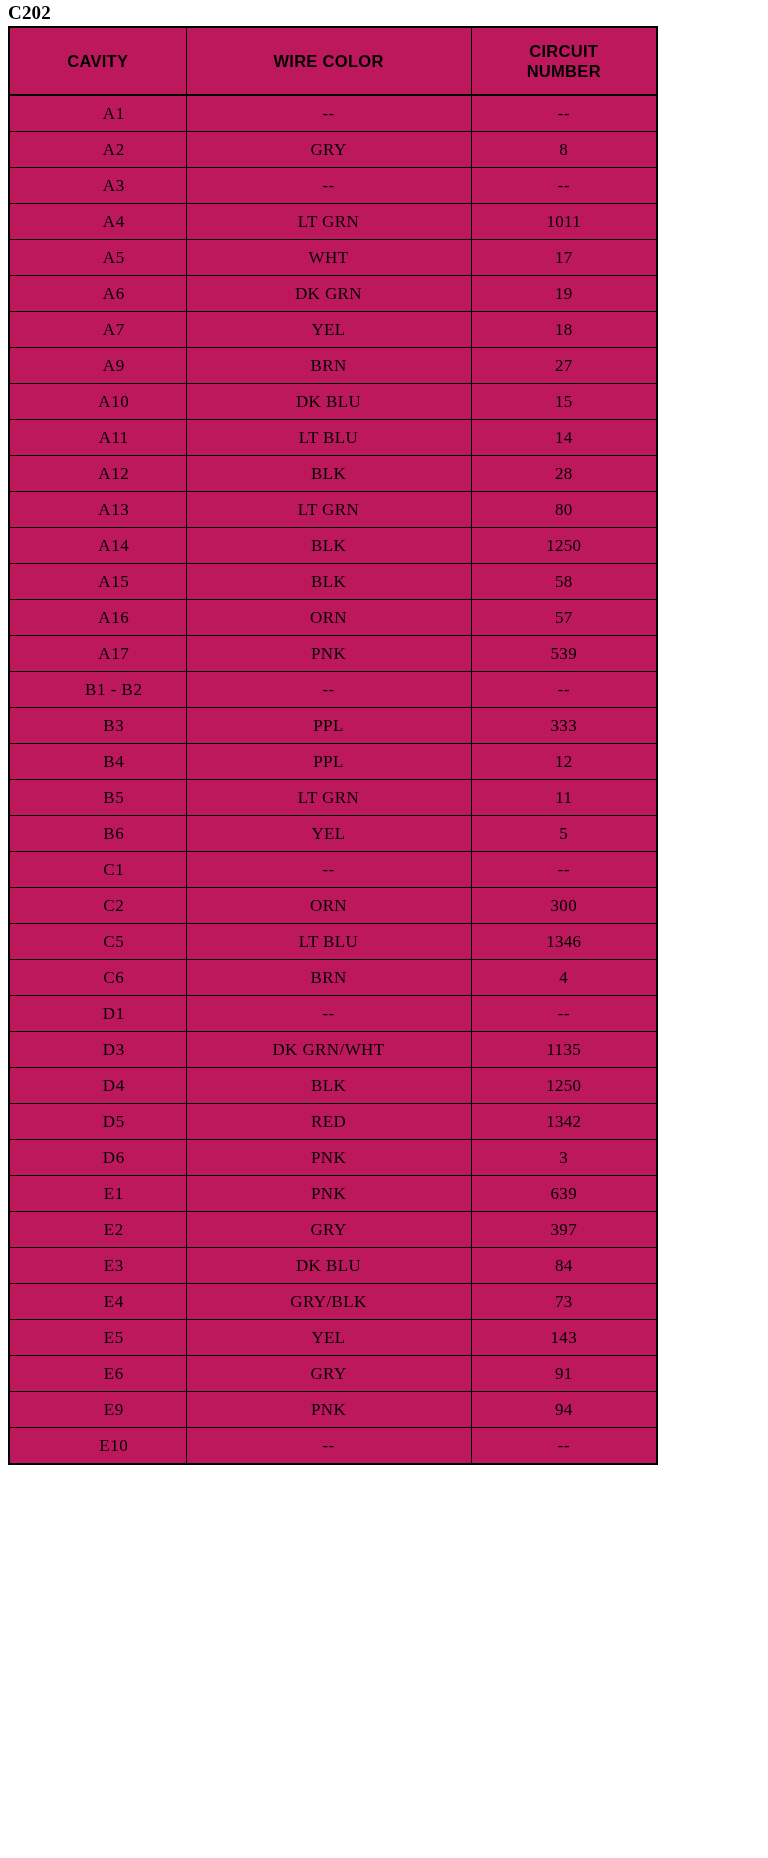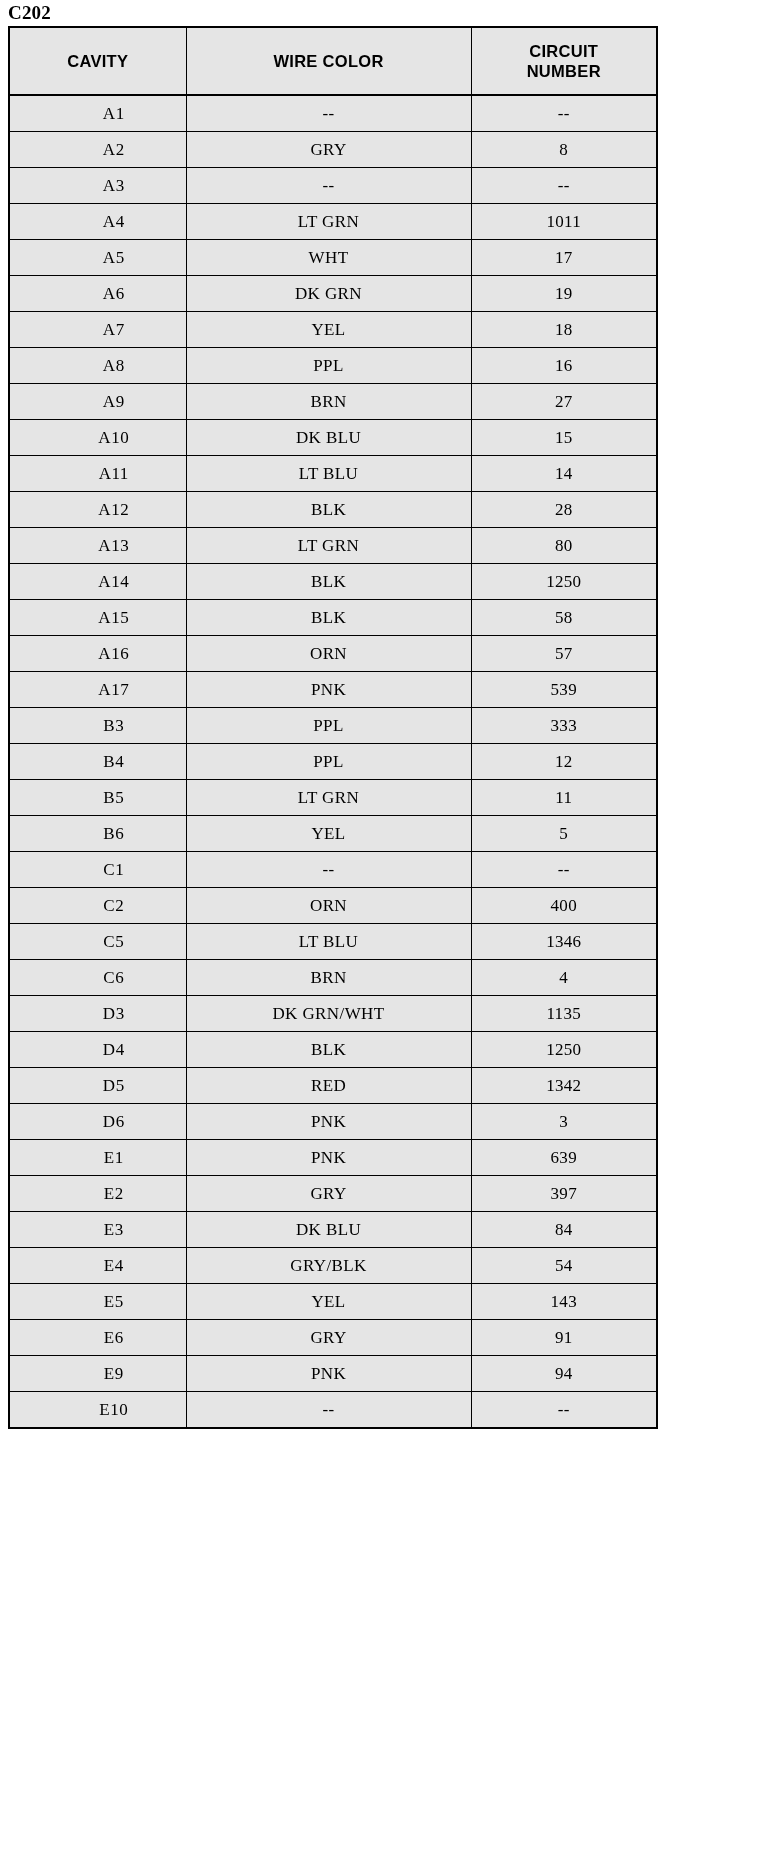--- a/index.html
+++ b/index.html
@@ -34,21 +34,21 @@
   .table-wrap {
     position: absolute;
     left: 8px;
     top: 26px;
     width: 648px;
   }
   table.conn {
     border-collapse: collapse;
     width: 648px;
     table-layout: fixed;
-    background: #e5e5e5;
+    background: #be185d;
   }
   table.conn col.c-cavity { width: 177px; }
   table.conn col.c-color  { width: 285px; }
   table.conn col.c-circuit{ width: 186px; }
 
   table.conn th, table.conn td {
     border: 1px solid #000000;
     text-align: center;
     vertical-align: middle;
     font-size: 17px;
@@ -131,25 +131,20 @@
             <td class="cavity">A6</td>
             <td class="color">DK GRN</td>
             <td class="circuit">19</td>
           </tr>
           <tr>
             <td class="cavity">A7</td>
             <td class="color">YEL</td>
             <td class="circuit">18</td>
           </tr>
           <tr>
-            <td class="cavity">A8</td>
-            <td class="color">PPL</td>
-            <td class="circuit">16</td>
-          </tr>
-          <tr>
             <td class="cavity">A9</td>
             <td class="color">BRN</td>
             <td class="circuit">27</td>
           </tr>
           <tr>
             <td class="cavity">A10</td>
             <td class="color">DK BLU</td>
             <td class="circuit">15</td>
           </tr>
           <tr>
@@ -181,20 +176,25 @@
             <td class="cavity">A16</td>
             <td class="color">ORN</td>
             <td class="circuit">57</td>
           </tr>
           <tr>
             <td class="cavity">A17</td>
             <td class="color">PNK</td>
             <td class="circuit">539</td>
           </tr>
           <tr>
+            <td class="cavity">B1 - B2</td>
+            <td class="color">--</td>
+            <td class="circuit">--</td>
+          </tr>
+          <tr>
             <td class="cavity">B3</td>
             <td class="color">PPL</td>
             <td class="circuit">333</td>
           </tr>
           <tr>
             <td class="cavity">B4</td>
             <td class="color">PPL</td>
             <td class="circuit">12</td>
           </tr>
           <tr>
@@ -208,33 +208,38 @@
             <td class="circuit">5</td>
           </tr>
           <tr>
             <td class="cavity">C1</td>
             <td class="color">--</td>
             <td class="circuit">--</td>
           </tr>
           <tr>
             <td class="cavity">C2</td>
             <td class="color">ORN</td>
-            <td class="circuit">400</td>
+            <td class="circuit">300</td>
           </tr>
           <tr>
             <td class="cavity">C5</td>
             <td class="color">LT BLU</td>
             <td class="circuit">1346</td>
           </tr>
           <tr>
             <td class="cavity">C6</td>
             <td class="color">BRN</td>
             <td class="circuit">4</td>
           </tr>
           <tr>
+            <td class="cavity">D1</td>
+            <td class="color">--</td>
+            <td class="circuit">--</td>
+          </tr>
+          <tr>
             <td class="cavity">D3</td>
             <td class="color">DK GRN/WHT</td>
             <td class="circuit">1135</td>
           </tr>
           <tr>
             <td class="cavity">D4</td>
             <td class="color">BLK</td>
             <td class="circuit">1250</td>
           </tr>
           <tr>
@@ -258,21 +263,21 @@
             <td class="circuit">397</td>
           </tr>
           <tr>
             <td class="cavity">E3</td>
             <td class="color">DK BLU</td>
             <td class="circuit">84</td>
           </tr>
           <tr>
             <td class="cavity">E4</td>
             <td class="color">GRY/BLK</td>
-            <td class="circuit">54</td>
+            <td class="circuit">73</td>
           </tr>
           <tr>
             <td class="cavity">E5</td>
             <td class="color">YEL</td>
             <td class="circuit">143</td>
           </tr>
           <tr>
             <td class="cavity">E6</td>
             <td class="color">GRY</td>
             <td class="circuit">91</td>

